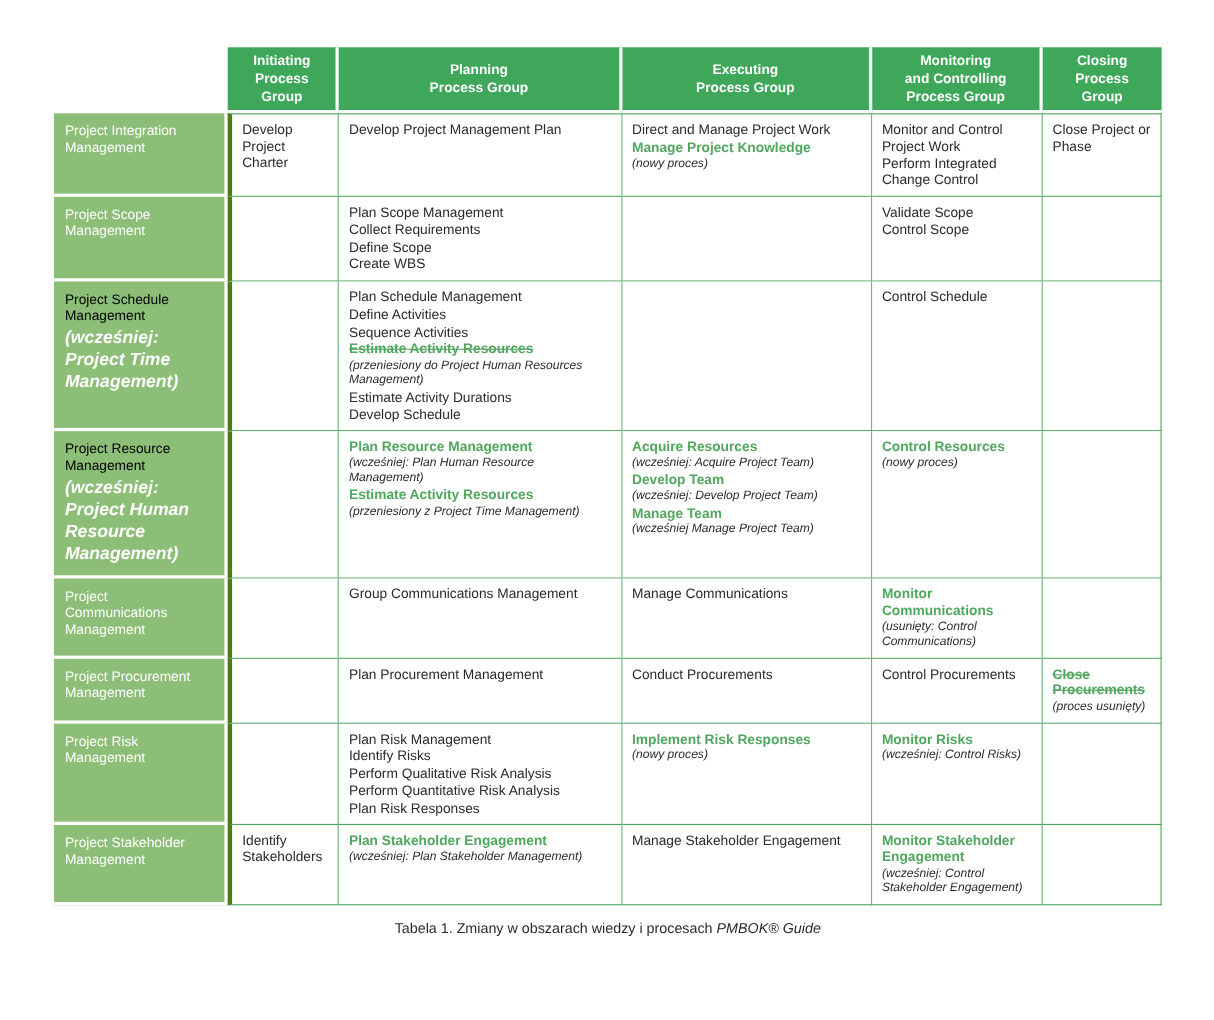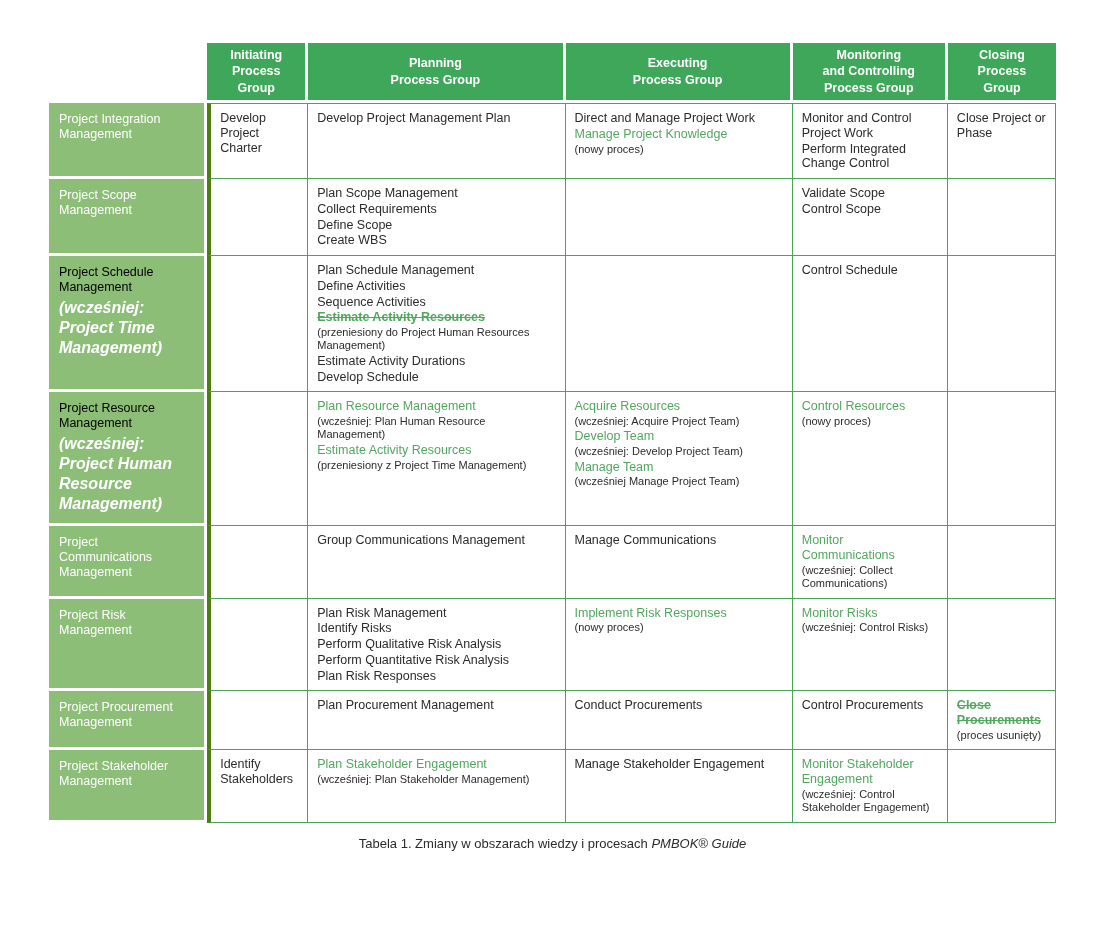--- a/index.html
+++ b/index.html
@@ -37,23 +37,23 @@
   }
   td.cell {
     background:#ffffff; padding:7px 9px 6px;
     border-right:1px solid #4ca35c; border-bottom:1px solid #4ca35c;
     font-size:12.5px; line-height:1.18;
   }
   td.cell.first { border-left:4px solid #4d7c0f; }
   tbody tr.first td.cell { border-top:1px solid #4ca35c; }
   .item { margin:0 0 1px 0; }
   .i-black  { color:#2b2b2b; }
-  .i-green  { color:#52a75f; font-weight:normal; }
+  .i-green  { color:#52a75f; font-weight:bold; }
   .i-strike { color:#52a75f; font-weight:bold; text-decoration:line-through; }
-  .i-note   { color:#2b2b2b; font-size:11px; line-height:1.22; }
+  .i-note   { color:#2b2b2b; font-style:italic; font-size:11px; line-height:1.22; }
   .caption { margin-top:12px; text-align:center; font-size:13px; line-height:1.45; color:#2b2b2b; width:1007px; }
 </style>
 </head>
 <body>
 
 <div class="page">
   <table class="pmbok">
     <colgroup>
       <col class="c0">
         <col class="c1">
@@ -185,23 +185,42 @@
           </th>
           <td class="cell first"></td>
           <td class="cell">
             <div class="item i-black">Group Communications Management</div>
           </td>
           <td class="cell">
             <div class="item i-black">Manage Communications</div>
           </td>
           <td class="cell">
             <div class="item i-green">Monitor Communications</div>
-            <div class="item i-note">(wcześniej: Collect Communications)</div>
-          </td>
-          <td class="cell"></td>
+            <div class="item i-note">(usunięty: Control Communications)</div>
+          </td>
+          <td class="cell"></td>
+        </tr>
+        <tr class="">
+          <th class="rowhead">
+            <div class="title">Project Procurement Management</div>
+          </th>
+          <td class="cell first"></td>
+          <td class="cell">
+            <div class="item i-black">Plan Procurement Management</div>
+          </td>
+          <td class="cell">
+            <div class="item i-black">Conduct Procurements</div>
+          </td>
+          <td class="cell">
+            <div class="item i-black">Control Procurements</div>
+          </td>
+          <td class="cell">
+            <div class="item i-strike">Close Procurements</div>
+            <div class="item i-note">(proces usunięty)</div>
+          </td>
         </tr>
         <tr class="">
           <th class="rowhead">
             <div class="title">Project Risk Management</div>
           </th>
           <td class="cell first"></td>
           <td class="cell">
             <div class="item i-black">Plan Risk Management</div>
             <div class="item i-black">Identify Risks</div>
             <div class="item i-black">Perform Qualitative Risk Analysis</div>
@@ -210,39 +229,20 @@
           </td>
           <td class="cell">
             <div class="item i-green">Implement Risk Responses</div>
             <div class="item i-note">(nowy proces)</div>
           </td>
           <td class="cell">
             <div class="item i-green">Monitor Risks</div>
             <div class="item i-note">(wcześniej: Control Risks)</div>
           </td>
           <td class="cell"></td>
-        </tr>
-        <tr class="">
-          <th class="rowhead">
-            <div class="title">Project Procurement Management</div>
-          </th>
-          <td class="cell first"></td>
-          <td class="cell">
-            <div class="item i-black">Plan Procurement Management</div>
-          </td>
-          <td class="cell">
-            <div class="item i-black">Conduct Procurements</div>
-          </td>
-          <td class="cell">
-            <div class="item i-black">Control Procurements</div>
-          </td>
-          <td class="cell">
-            <div class="item i-strike">Close Procurements</div>
-            <div class="item i-note">(proces usunięty)</div>
-          </td>
         </tr>
         <tr class="">
           <th class="rowhead">
             <div class="title">Project Stakeholder Management</div>
           </th>
           <td class="cell first">
             <div class="item i-black">Identify Stakeholders</div>
           </td>
           <td class="cell">
             <div class="item i-green">Plan Stakeholder Engagement</div>

